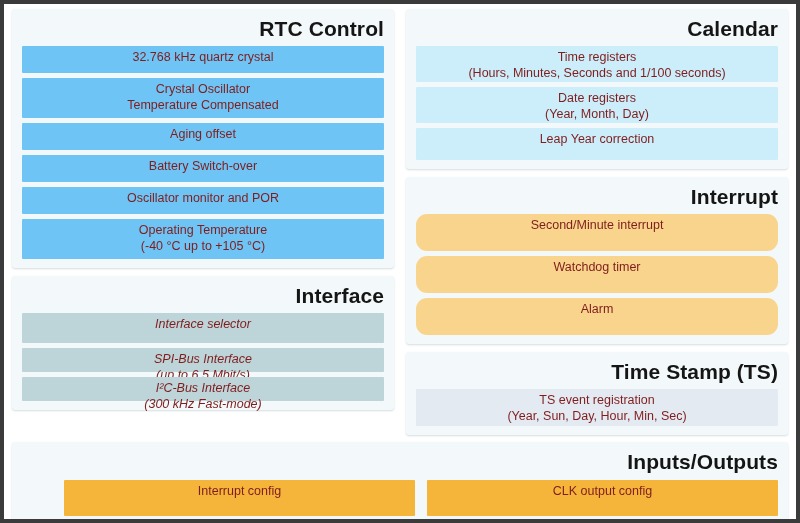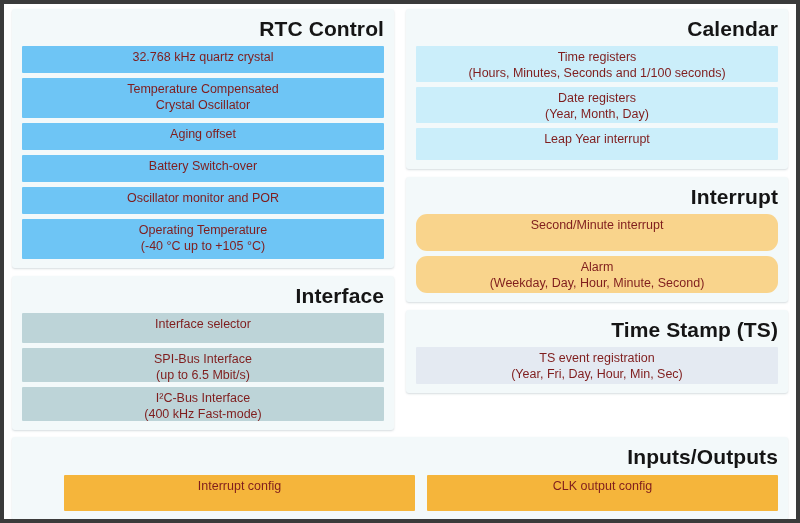--- a/index.html
+++ b/index.html
@@ -71,29 +71,29 @@
     align-items: flex-start;
     justify-content: center;
     box-sizing: border-box;
     padding: 4px 6px;
   }
   .row .l2 { display: block; }
 
   
   .c-blue   { background: #6ec5f5; }
   .c-cyan   { background: #cbeefa; }
-  .c-steel  { background: #bdd4d8; }
+  .c-steel  { background: #bdd4d8; font-style: italic; }
   .c-amber  { background: #f9d48c; }
   .c-lav    { background: #e4eaf2; }
   .c-orange { background: #f5b53b; }
 
   
   .p-rtc .row        { height: 27px; }
   .p-rtc .row.tall   { height: 40px; }
-  .p-iface .row      { height: 34px; }
+  .p-iface .row      { height: 24px; }
   .p-iface .row.one  { height: 30px; }
   .p-cal .row        { height: 36px; }
   .p-cal .row.one    { height: 32px; }
   .p-int .row        { height: 37px; border-radius: 11px; }
   .p-ts  .row        { height: 37px; }
 
   
   .io-panel {
     flex: 1 1 auto;
     display: flex;
@@ -122,22 +122,22 @@
       <div class="col">
 
         <div class="panel p-rtc">
           <div class="panel-title">RTC Control</div>
           <div class="rows">
             <div class="row c-blue">
               <span>32.768 kHz quartz crystal</span>
             </div>
             <div class="row c-blue tall">
               <span>
+                <span class="l2">Crystal Oscillator</span>
                 <span class="l2">Temperature Compensated</span>
-                <span class="l2">Crystal Oscillator</span>
               </span>
             </div>
             <div class="row c-blue">
               <span>Aging offset</span>
             </div>
             <div class="row c-blue">
               <span>Battery Switch-over</span>
             </div>
             <div class="row c-blue">
               <span>Oscillator monitor and POR</span>
@@ -159,21 +159,21 @@
             </div>
             <div class="row c-steel">
               <span>
                 <span class="l2">SPI-Bus Interface</span>
                 <span class="l2">(up to 6.5 Mbit/s)</span>
               </span>
             </div>
             <div class="row c-steel">
               <span>
                 <span class="l2">I²C-Bus Interface</span>
-                <span class="l2">(400 kHz Fast-mode)</span>
+                <span class="l2">(300 kHz Fast-mode)</span>
               </span>
             </div>
           </div>
         </div>
 
       </div>
 
       <div class="col">
 
         <div class="panel p-cal">
@@ -185,47 +185,49 @@
                 <span class="l2">(Hours, Minutes, Seconds and 1/100 seconds)</span>
               </span>
             </div>
             <div class="row c-cyan">
               <span>
                 <span class="l2">Date registers</span>
                 <span class="l2">(Year, Month, Day)</span>
               </span>
             </div>
             <div class="row c-cyan one">
-              <span>Leap Year interrupt</span>
+              <span>Leap Year correction</span>
             </div>
           </div>
         </div>
 
         <div class="panel p-int">
           <div class="panel-title">Interrupt</div>
           <div class="rows">
             <div class="row c-amber">
               <span>Second/Minute interrupt</span>
             </div>
             <div class="row c-amber">
+              <span>Watchdog timer</span>
+            </div>
+            <div class="row c-amber">
               <span>
                 <span class="l2">Alarm</span>
-                <span class="l2">(Weekday, Day, Hour, Minute, Second)</span>
               </span>
             </div>
           </div>
         </div>
 
         <div class="panel p-ts">
           <div class="panel-title">Time Stamp (TS)</div>
           <div class="rows">
             <div class="row c-lav">
               <span>
                 <span class="l2">TS event registration</span>
-                <span class="l2">(Year, Fri, Day, Hour, Min, Sec)</span>
+                <span class="l2">(Year, Sun, Day, Hour, Min, Sec)</span>
               </span>
             </div>
           </div>
         </div>
 
       </div>
     </div>
 
     <div class="panel io-panel">
       <div class="panel-title">Inputs/Outputs</div>

